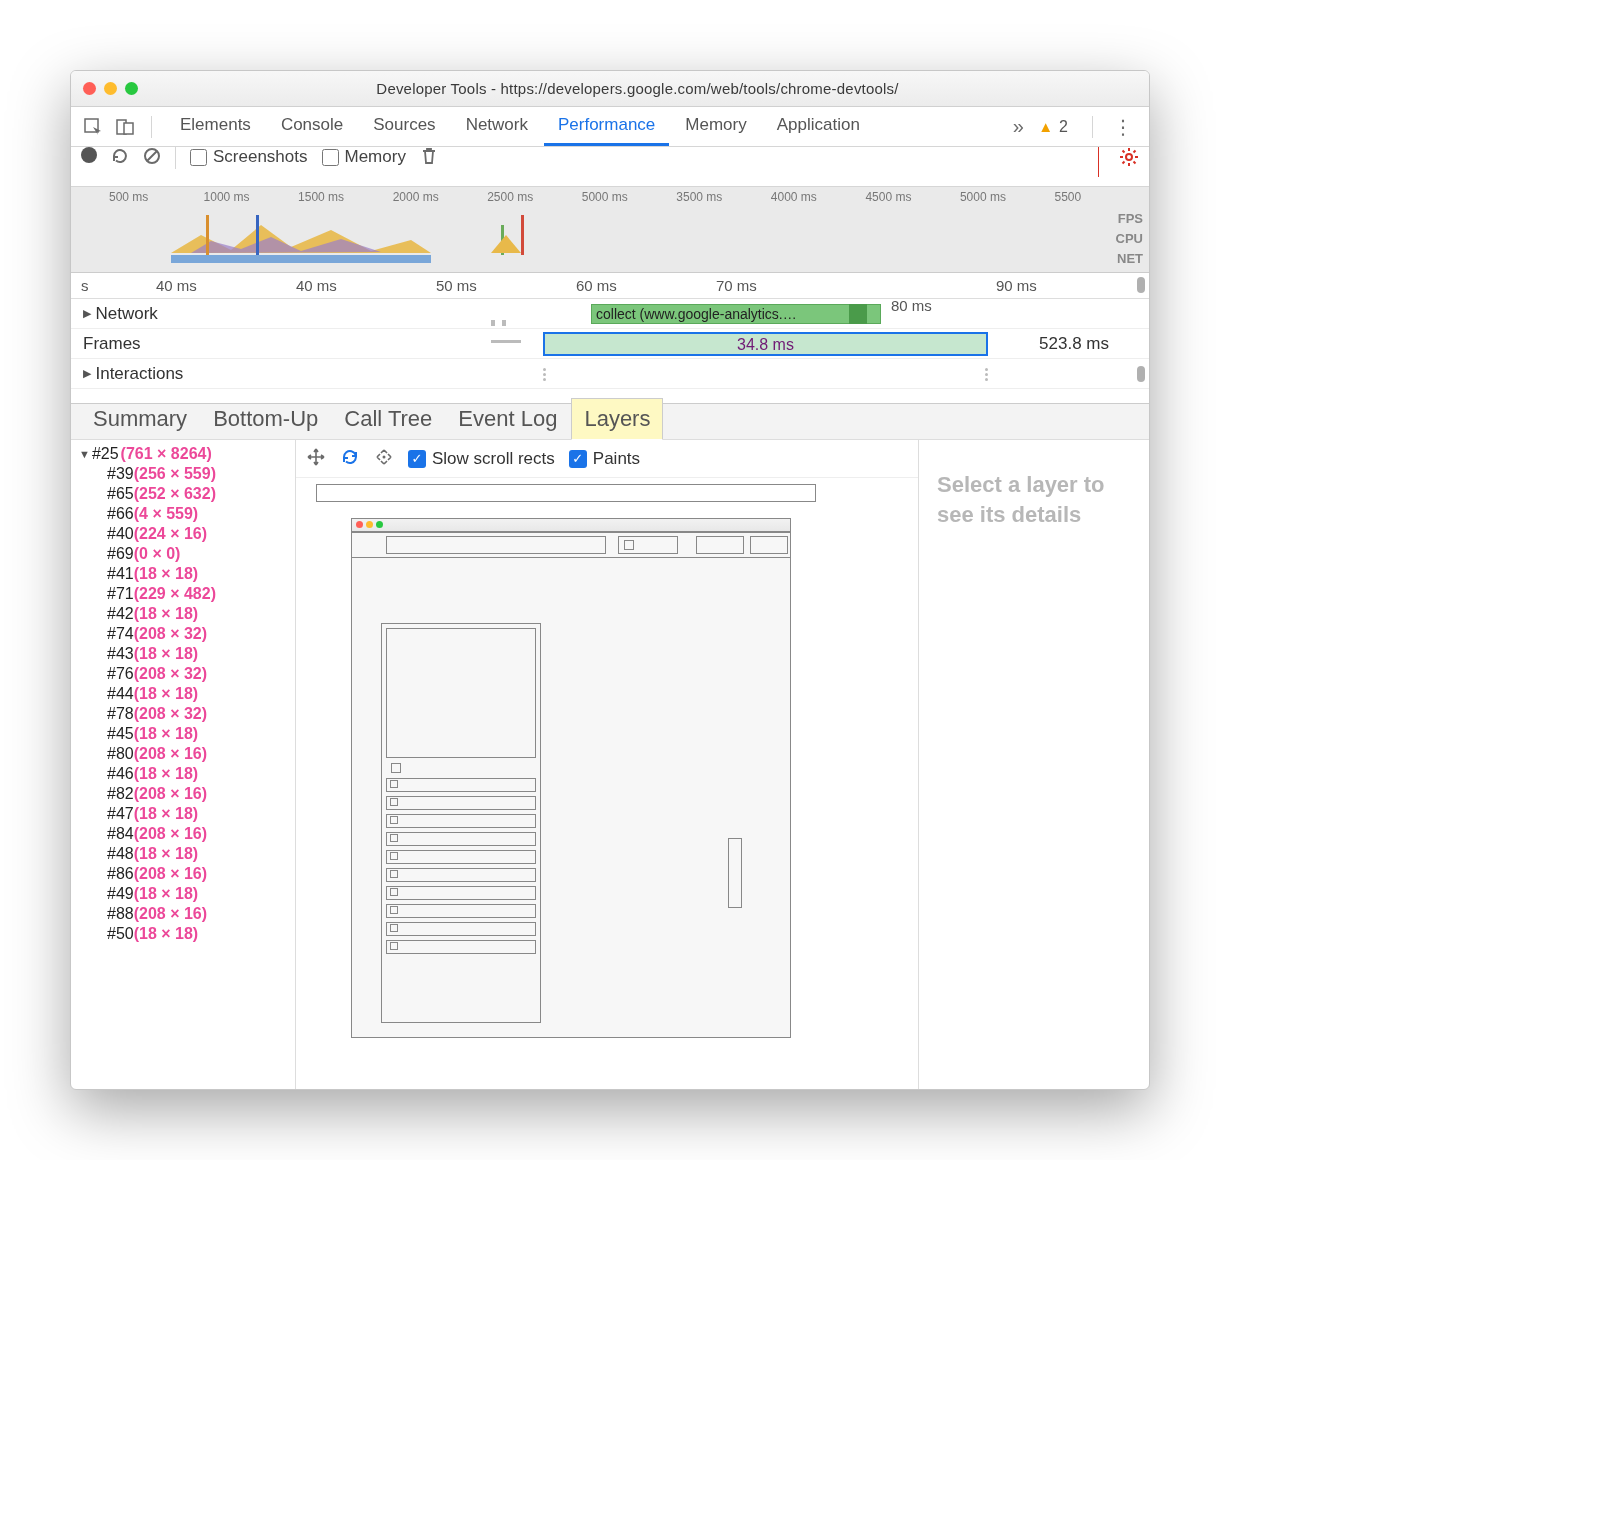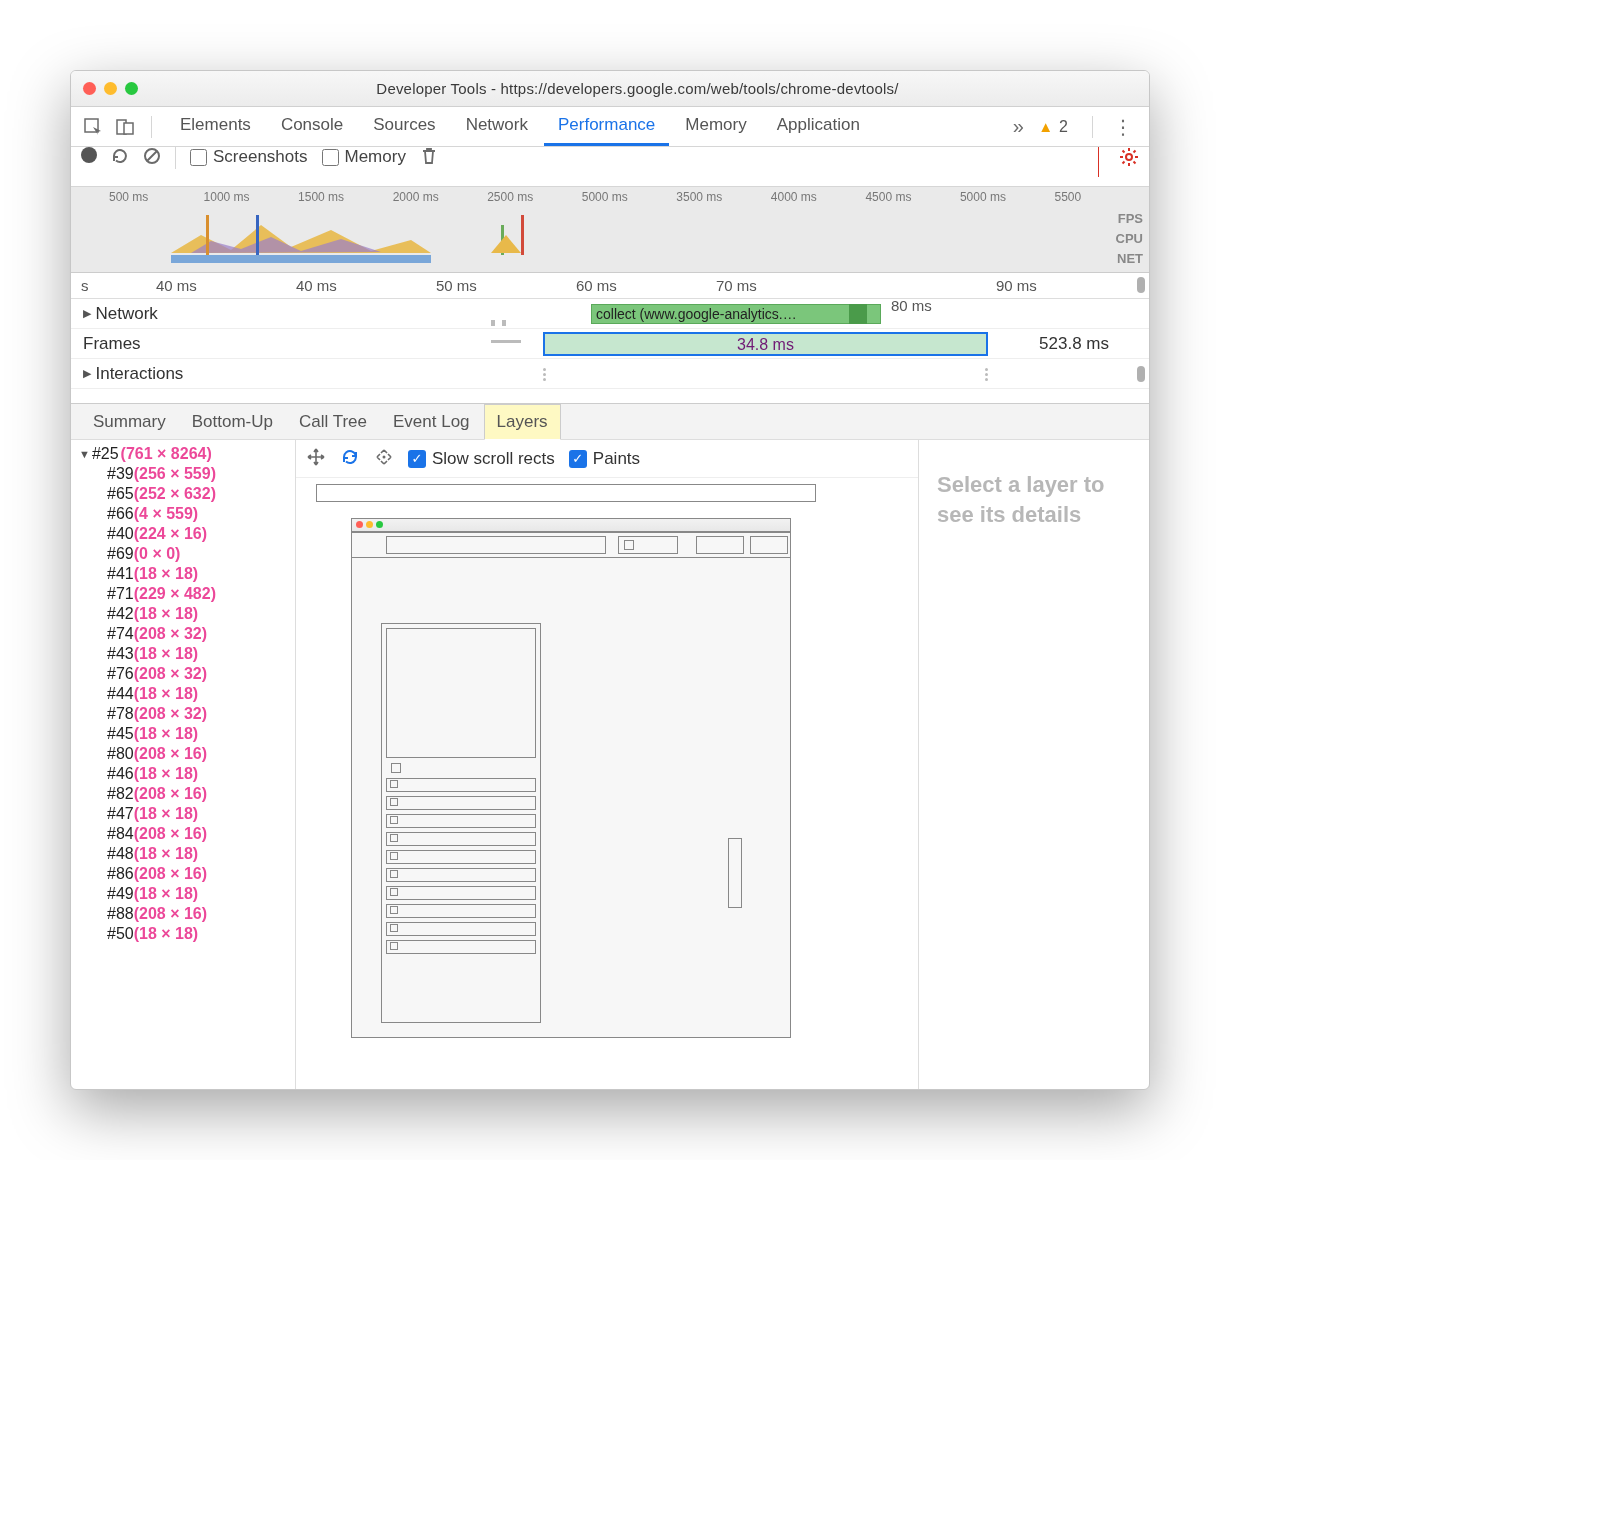--- a/index.html
+++ b/index.html
@@ -41,21 +41,21 @@
 .track-row{height:30px; display:flex; align-items:center; border-bottom:1px solid #eee; position:relative; font-size:17px; color:#333;}
 .track-label{width:120px; padding-left:12px; display:flex; align-items:center; gap:4px;}
 .expand-tri{font-size:11px; color:#555;}
 .track-content{flex:1; position:relative; height:100%;}
 .bar-collect{position:absolute; left:400px; width:290px; height:20px; top:5px; background:#7bc67b; border:1px solid #5aa95a; font-size:14px; color:#222; padding:1px 4px; overflow:hidden; white-space:nowrap;}
 .bar-frame{position:absolute; left:352px; width:445px; height:24px; top:3px; background:#c6e7cf; border:2px solid #1a73e8; text-align:center; font-size:16px; color:#701a75; line-height:21px;}
 .frame-dur{position:absolute; right:40px; top:5px; font-size:17px; color:#333;}
 .dots-handle{position:absolute; width:6px; height:18px; display:flex; flex-direction:column; gap:2px; justify-content:center;}
 .dots-handle i{width:3px;height:3px;background:#bbb;border-radius:50%;}
 
-.subtabs{height:36px; border-bottom:1px solid #ddd; background:#f3f3f3; display:flex; align-items:flex-end; gap:2px; padding-left:10px; font-size:17px; color:#555;}
+.subtabs{height:36px; border-bottom:1px solid #ddd; background:#f3f3f3; display:flex; align-items:flex-end; gap:2px; padding-left:10px; font-size:22px; color:#555;}
 .subtab{padding:7px 12px; cursor:pointer;}
 .subtab.active{background:#fef9c3; border:1px solid #ccc; border-bottom:1px solid #fff; margin-bottom:-1px;}
 
 .panels{flex:1; display:flex; overflow:hidden;}
 .layertree{width:225px; border-right:1px solid #ddd; overflow-y:auto; font-size:16px; color:#333; padding:4px 4px 4px 8px;}
 .layer-item{padding:1px 0; white-space:nowrap; cursor:pointer;}
 .layer-item .lid{color:#222;}
 .layer-item .ldim{color:#ec4899;font-weight:bold;}
 .li-root{display:flex; align-items:center; gap:2px;}
 .li-child{padding-left:28px;}

